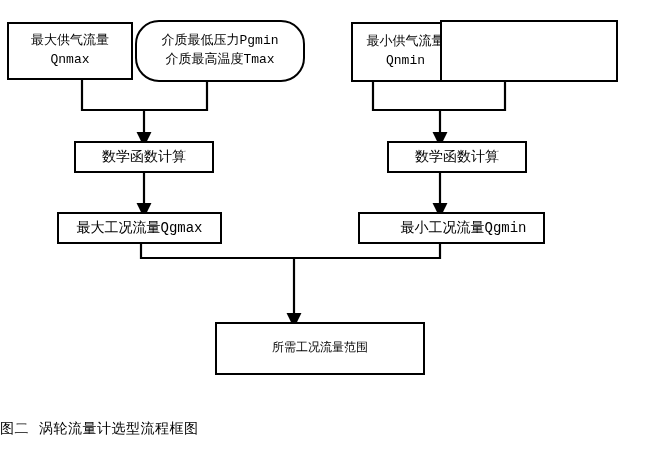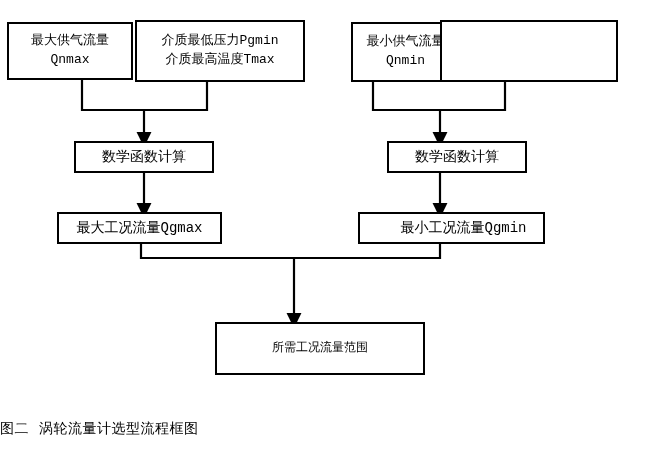--- a/index.html
+++ b/index.html
@@ -39,21 +39,21 @@
   .node .line {
     display: block;
     white-space: nowrap;
     font-size: 13px;
   }
   .node.single .line {
     font-size: 14px;
   }
   
   #node-qnmax   { left: 7px;   top: 22px;  width: 126px; height: 58px; }
-  #node-pgmin   { left: 135px; top: 20px;  width: 170px; height: 62px; }
+  #node-pgmin   { left: 135px; top: 20px;  width: 170px; height: 62px; border-radius: 24px; }
   #node-qnmin   { left: 319px; top: 22px;  width: 109px; height: 60px; margin-left: 32px; }
   #node-pgmax   { left: 440px; top: 20px;  width: 178px; height: 62px; }
   
   #node-math-left  { left: 74px;  top: 141px; width: 140px; height: 32px; }
   #node-math-right { left: 387px; top: 141px; width: 140px; height: 32px; }
   
   #node-qgmax { left: 57px;  top: 212px; width: 165px; height: 32px; }
   #node-qgmin { left: 358px; top: 212px; width: 187px; height: 32px; padding-left: 24px; }
   
   #node-result { left: 215px; top: 322px; width: 210px; height: 53px; }

